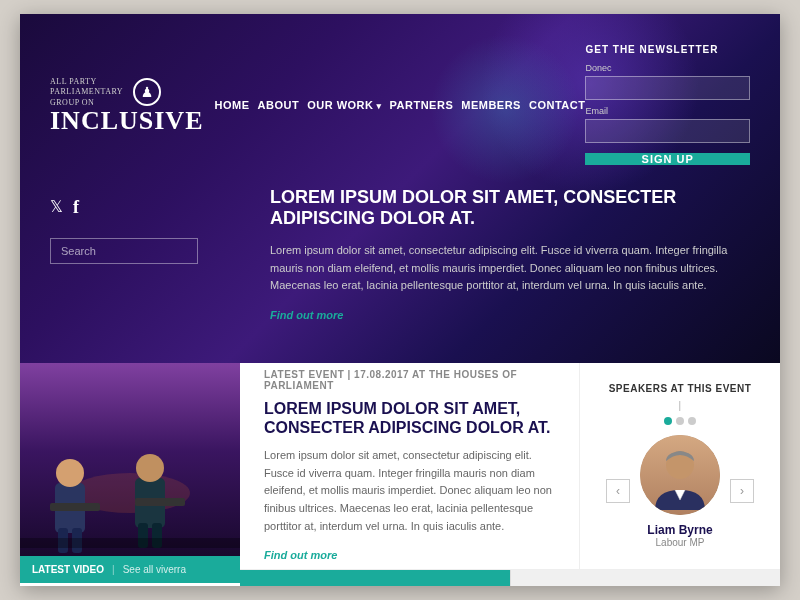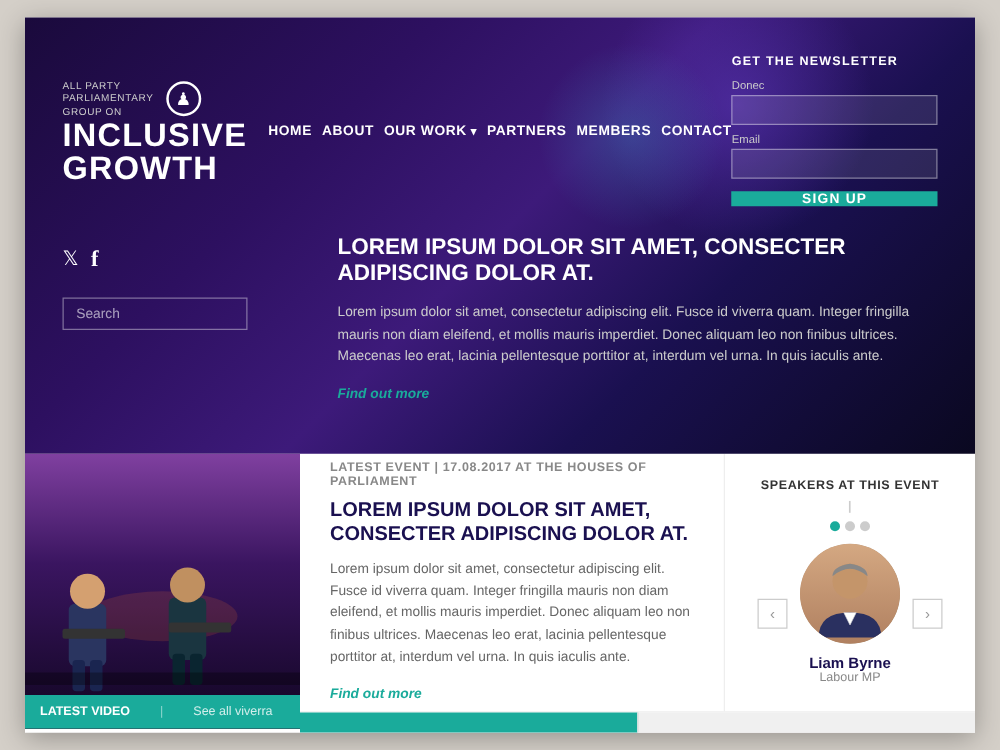--- a/index.html
+++ b/index.html
@@ -50,20 +50,21 @@
       display: flex;
       align-items: center;
       justify-content: space-between;
       margin-bottom: 20px;
       position: relative;
       z-index: 2;
     }
 
     .logo-area {
       width: 200px;
+      font-family: Liberation Serif, serif;
     }
 
     .logo-small-text {
       color: #ccc;
       font-size: 8px;
       letter-spacing: 0.5px;
       line-height: 1.3;
       text-transform: uppercase;
     }
 
@@ -261,21 +262,21 @@
     }
 
     .video-bar {
       position: absolute;
       bottom: 0;
       left: 0;
       right: 0;
       background: #1aab9b;
       padding: 8px 12px;
       display: flex;
-      gap: 24px;
+      gap: 8px;
       align-items: flex-end;
     }
 
     .video-bar-text {
       color: #fff;
       font-size: 10px;
       font-weight: 700;
       text-transform: uppercase;
     }
 
@@ -440,21 +441,20 @@
     <div class="hero-nav">
 
       <div class="logo-area">
         <div class="logo-row">
           <div style="display:inline-block">
             <div class="logo-small-text">ALL PARTY<br>PARLIAMENTARY<br>GROUP ON</div>
           </div>
           <div class="logo-icon"></div>
         </div>
         <div class="logo-title">INCLUSIVE</div>
-        <div class="logo-title">GROWTH</div>
       </div>
 
       <div class="nav-links">
         <span class="nav-link">HOME</span>
         <span class="nav-link">ABOUT</span>
         <span class="nav-link dropdown">OUR WORK</span>
         <span class="nav-link">PARTNERS</span>
         <span class="nav-link">MEMBERS</span>
         <span class="nav-link">CONTACT</span>
       </div>

